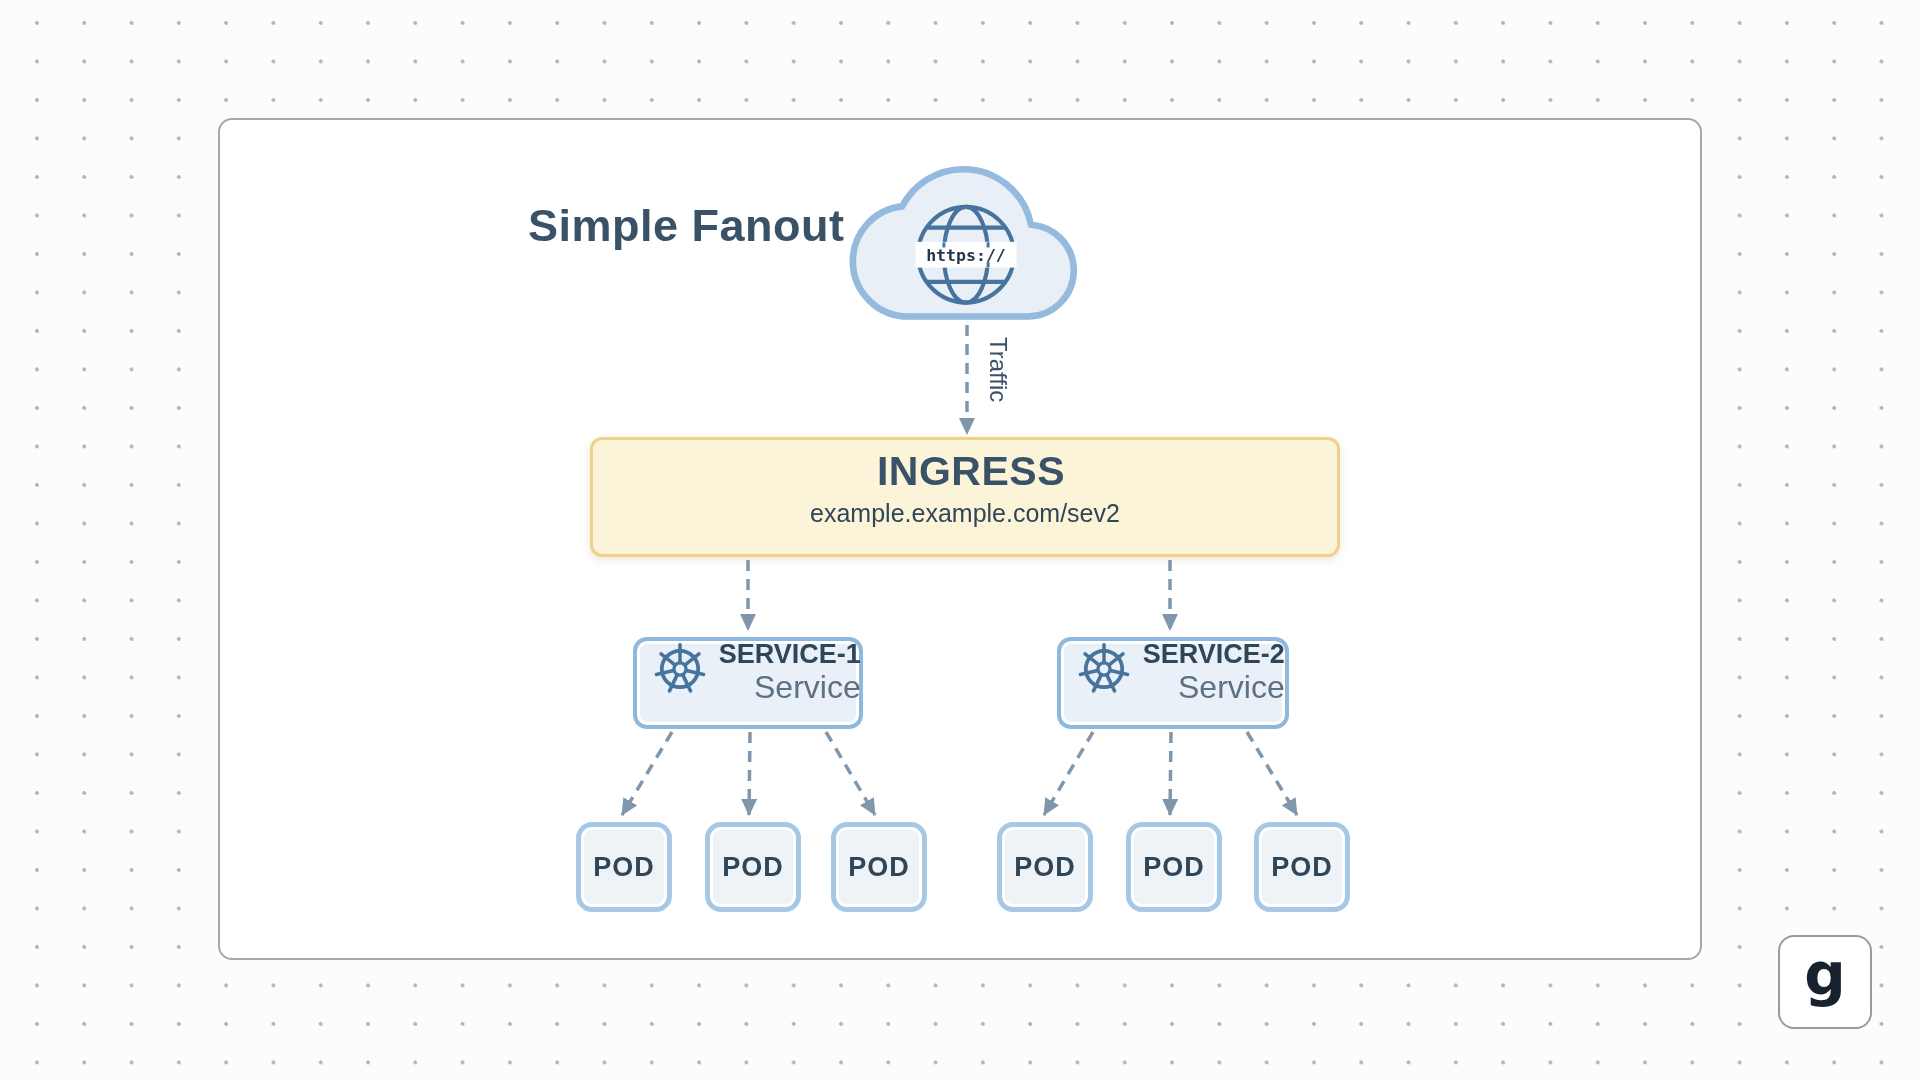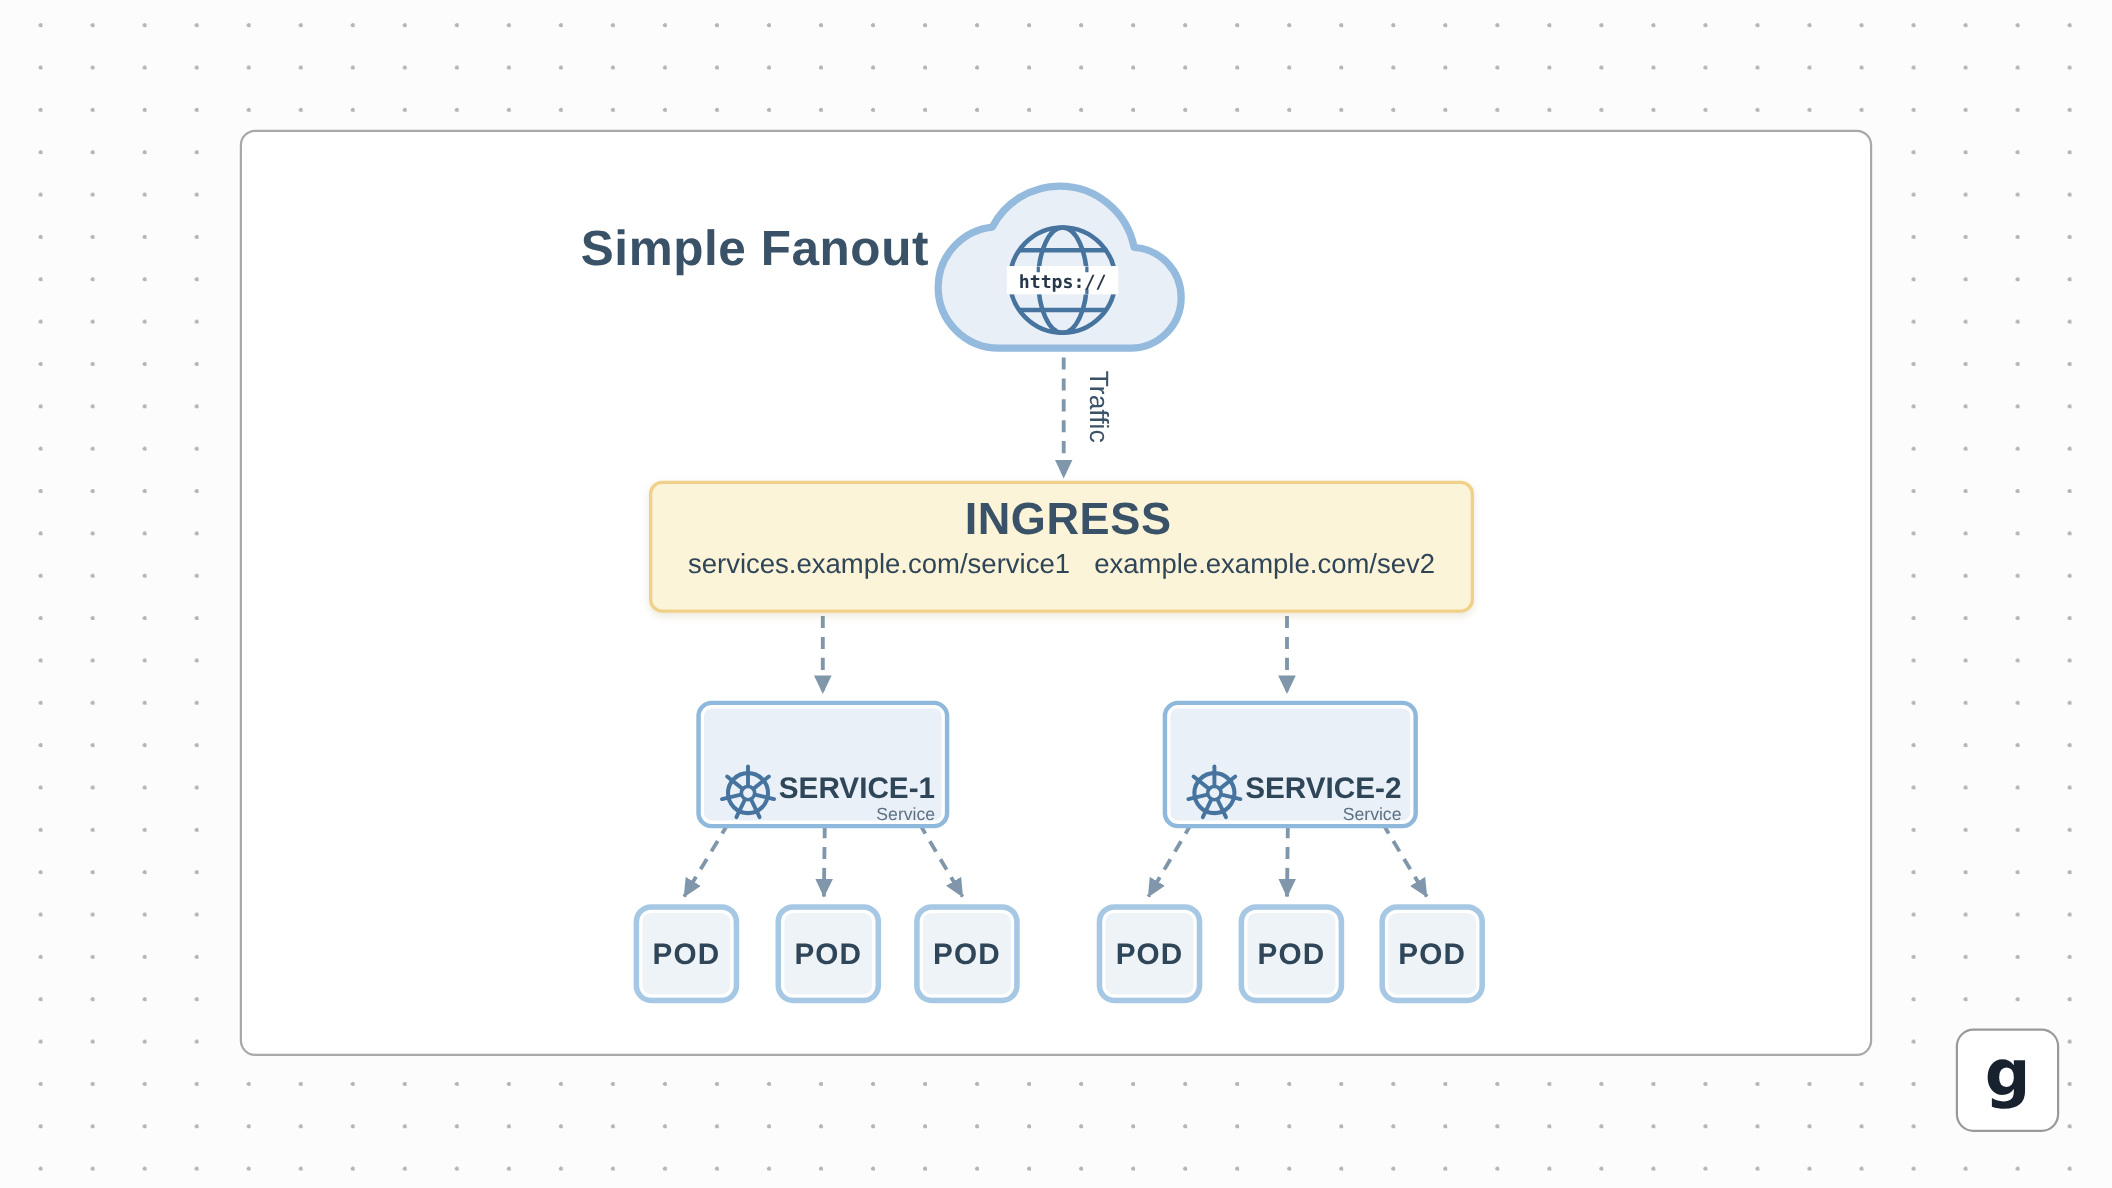--- a/index.html
+++ b/index.html
@@ -41,31 +41,31 @@
   .ingress{
     position:absolute;left:590px;top:437px;width:750px;height:120px;
     background:var(--ingress-fill);border:3px solid var(--ingress-border);
     border-radius:12px;text-align:center;padding-top:9px;
     box-shadow:0 3px 8px rgba(150,120,50,0.18);
   }
   .ingress-title{font-size:41px;font-weight:bold;color:var(--title-text);letter-spacing:0.5px;line-height:1.1;margin-left:12px;}
   .ingress-routes{display:flex;justify-content:center;gap:22px;margin-top:5px;
     font-size:25px;color:var(--node-text);white-space:nowrap;}
   .svc{
-    position:absolute;top:637px;height:116px;
+    position:absolute;top:637px;height:92px;
     background:var(--node-fill);border:4px solid var(--node-border);border-radius:14px;
     box-shadow:inset 0 0 0 3px #ffffff;
-    display:flex;align-items:flex-end;padding:0 14px 0 15px;
+    display:flex;align-items:flex-start;padding:0 14px 0 15px;
   }
   .svc-1{left:633px;width:230px;}
   .svc-2{left:1057px;width:232px;}
   .helm{width:56px;height:56px;flex:0 0 auto;}
   .svc-text{flex:1;display:flex;flex-direction:column;align-items:flex-end;gap:3px;}
   .svc-name{font-size:27px;font-weight:bold;color:var(--node-text);line-height:1;white-space:nowrap;}
-  .svc-sub{font-size:16px;color:var(--subtle-text);line-height:1;white-space:nowrap;margin-left:46px;}
+  .svc-sub{font-size:32px;color:var(--subtle-text);line-height:1;white-space:nowrap;margin-left:46px;}
   .pod{
     position:absolute;top:822px;width:96px;height:90px;
     background:var(--pod-fill);border:5px solid var(--pod-border);border-radius:16px;
     box-shadow:inset 0 0 0 3px #ffffff;
     display:flex;align-items:center;justify-content:center;
     font-size:27px;font-weight:bold;color:var(--node-text);letter-spacing:1px;
   }
   .pod-1{left:576px;} .pod-2{left:705px;} .pod-3{left:831px;}
   .pod-4{left:997px;} .pod-5{left:1126px;} .pod-6{left:1254px;}
   .logo{
@@ -118,21 +118,20 @@
   <line class="dash" x1="1093" y1="732" x2="1044" y2="815" marker-end="url(#ah)"></line>
   <line class="dash" x1="1171" y1="732" x2="1170" y2="815" marker-end="url(#ah)"></line>
   <line class="dash" x1="1247" y1="732" x2="1297" y2="815" marker-end="url(#ah)"></line>
 </svg>
 
 <span class="traffic-label">Traffic</span>
 
 <div class="ingress">
   <div class="ingress-title">INGRESS</div>
   <div class="ingress-routes">
-    <span>services.example.com/service1</span>
     <span>example.example.com/sev2</span>
   </div>
 </div>
 
 <div class="svc svc-1">
   <svg class="helm" viewBox="-30 -30 60 60">
     <g stroke="var(--globe-stroke)" fill="none" stroke-linecap="round">
       <g stroke-width="3.8">
         <line x1="0" y1="-7" x2="0" y2="-26"></line>
         <line x1="0" y1="-7" x2="0" y2="-26" transform="rotate(51.4)"></line>

